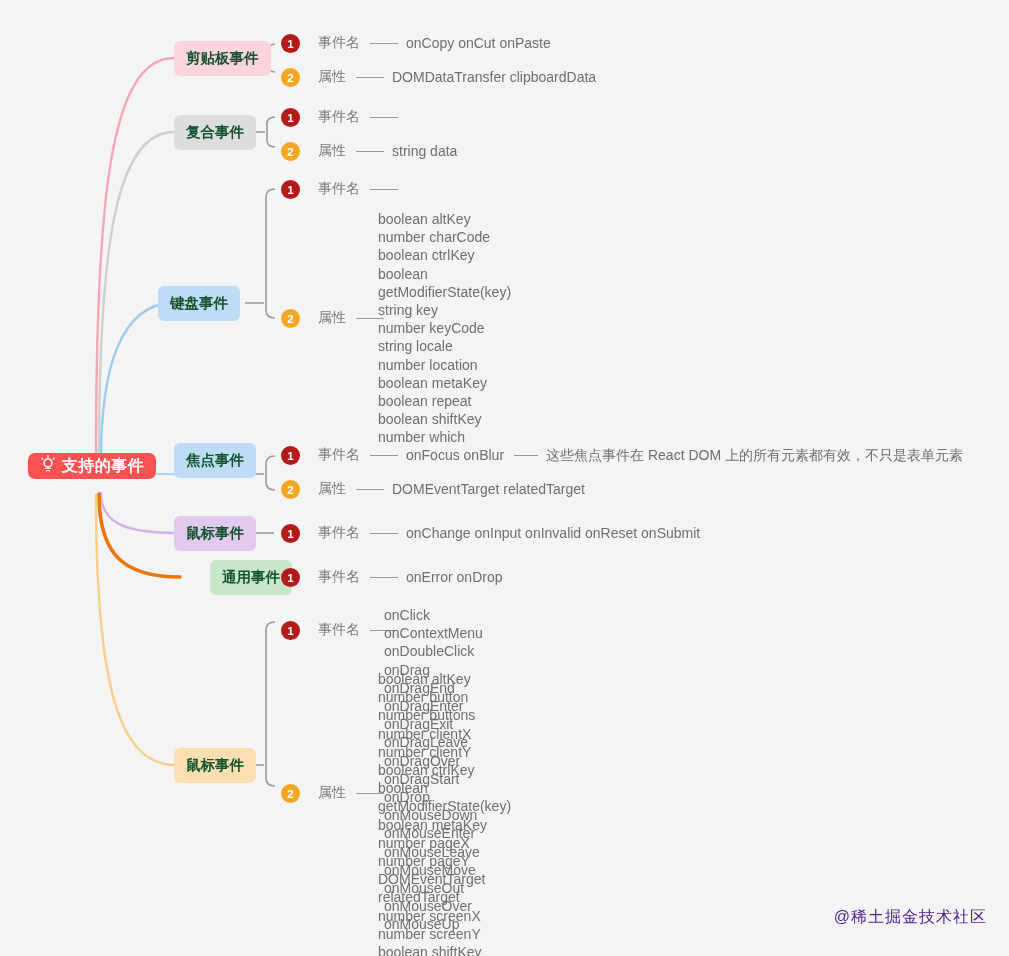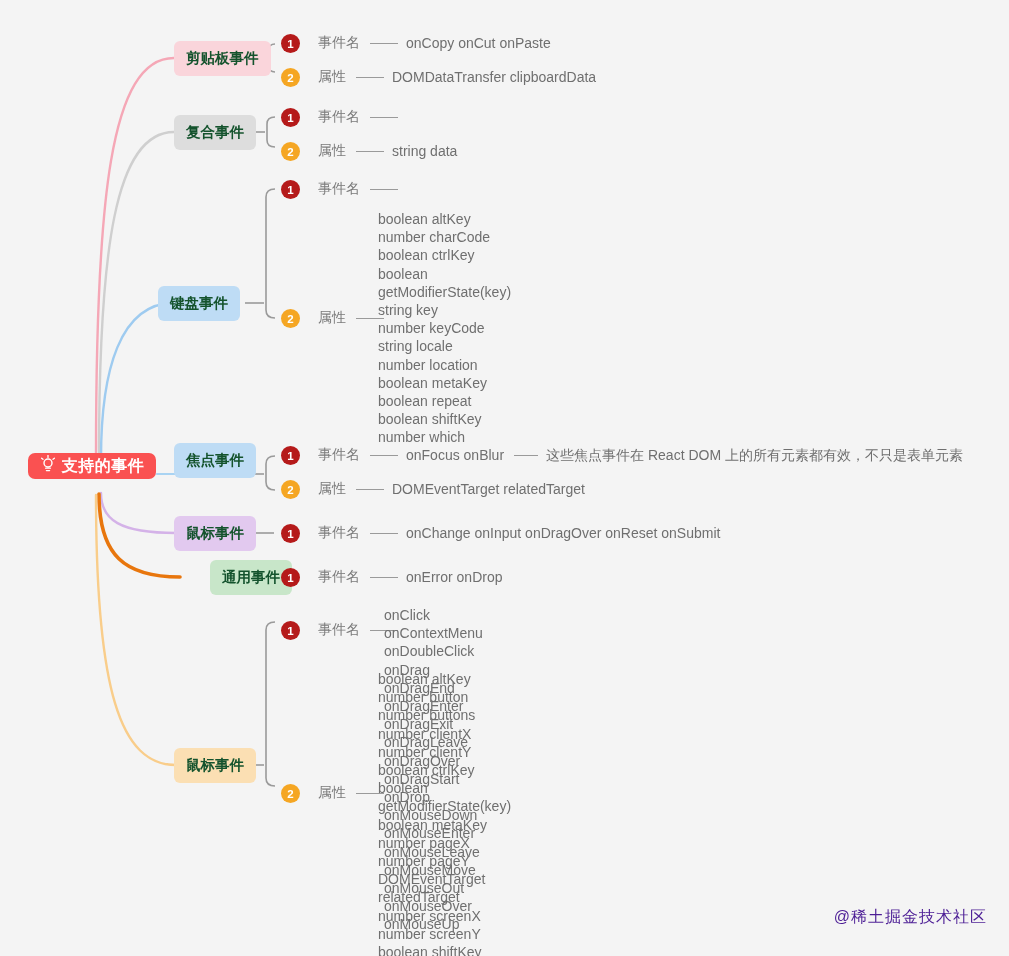--- a/index.html
+++ b/index.html
@@ -261,21 +261,21 @@
     <span class="badge b2">2</span>
     <span class="badge-label">属性</span>
     <span class="dash"></span>
     <span class="value-text">DOMEventTarget relatedTarget</span>
   </div>
 
   <div class="badge-row" style="left:281px; top:524px;">
     <span class="badge b1">1</span>
     <span class="badge-label">事件名</span>
     <span class="dash"></span>
-    <span class="value-text">onChange onInput onDragOver onReset onSubmit</span>
+    <span class="value-text">onChange onInput onInvalid onReset onSubmit</span>
   </div>
 
   <div class="badge-row" style="left:281px; top:568px;">
     <span class="badge b1">1</span>
     <span class="badge-label">事件名</span>
     <span class="dash"></span>
     <span class="value-text">onError onDrop</span>
   </div>
 
   <div class="badge-row" style="left:281px; top:621px;">

